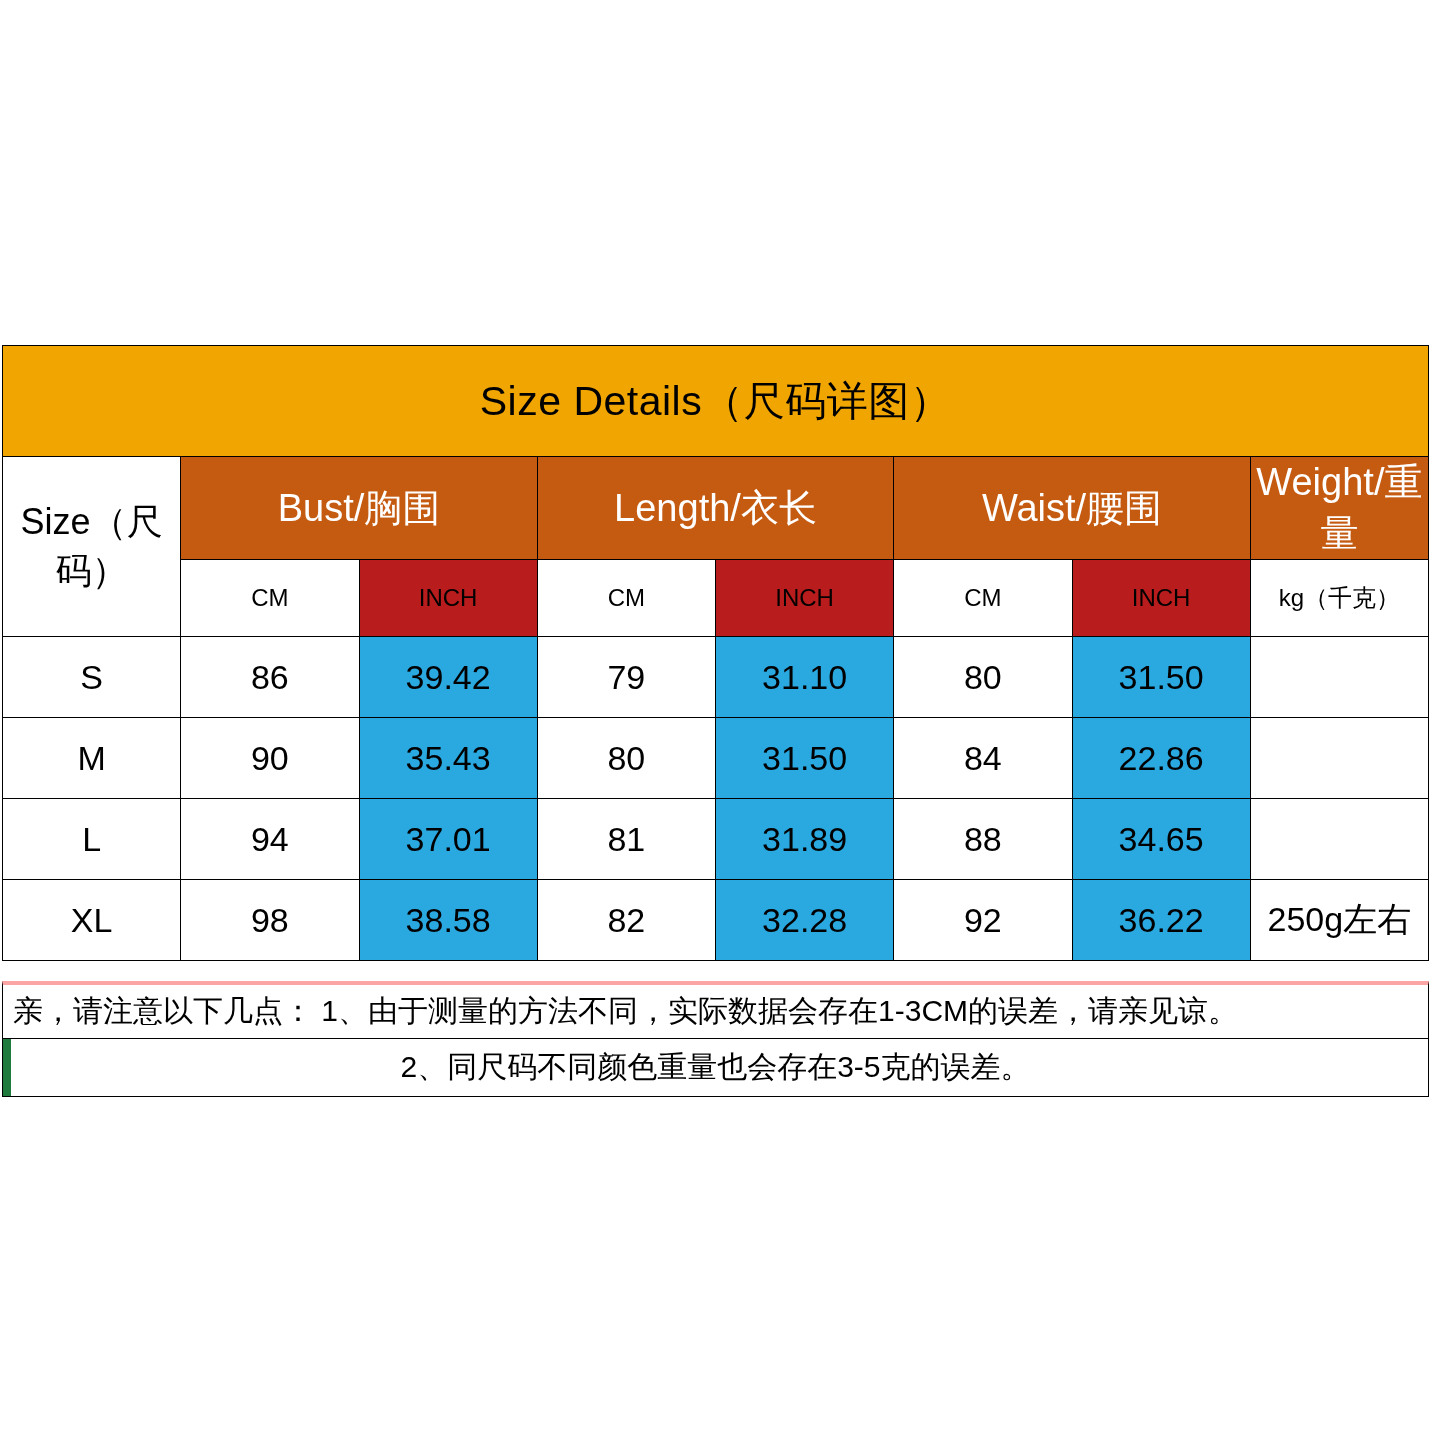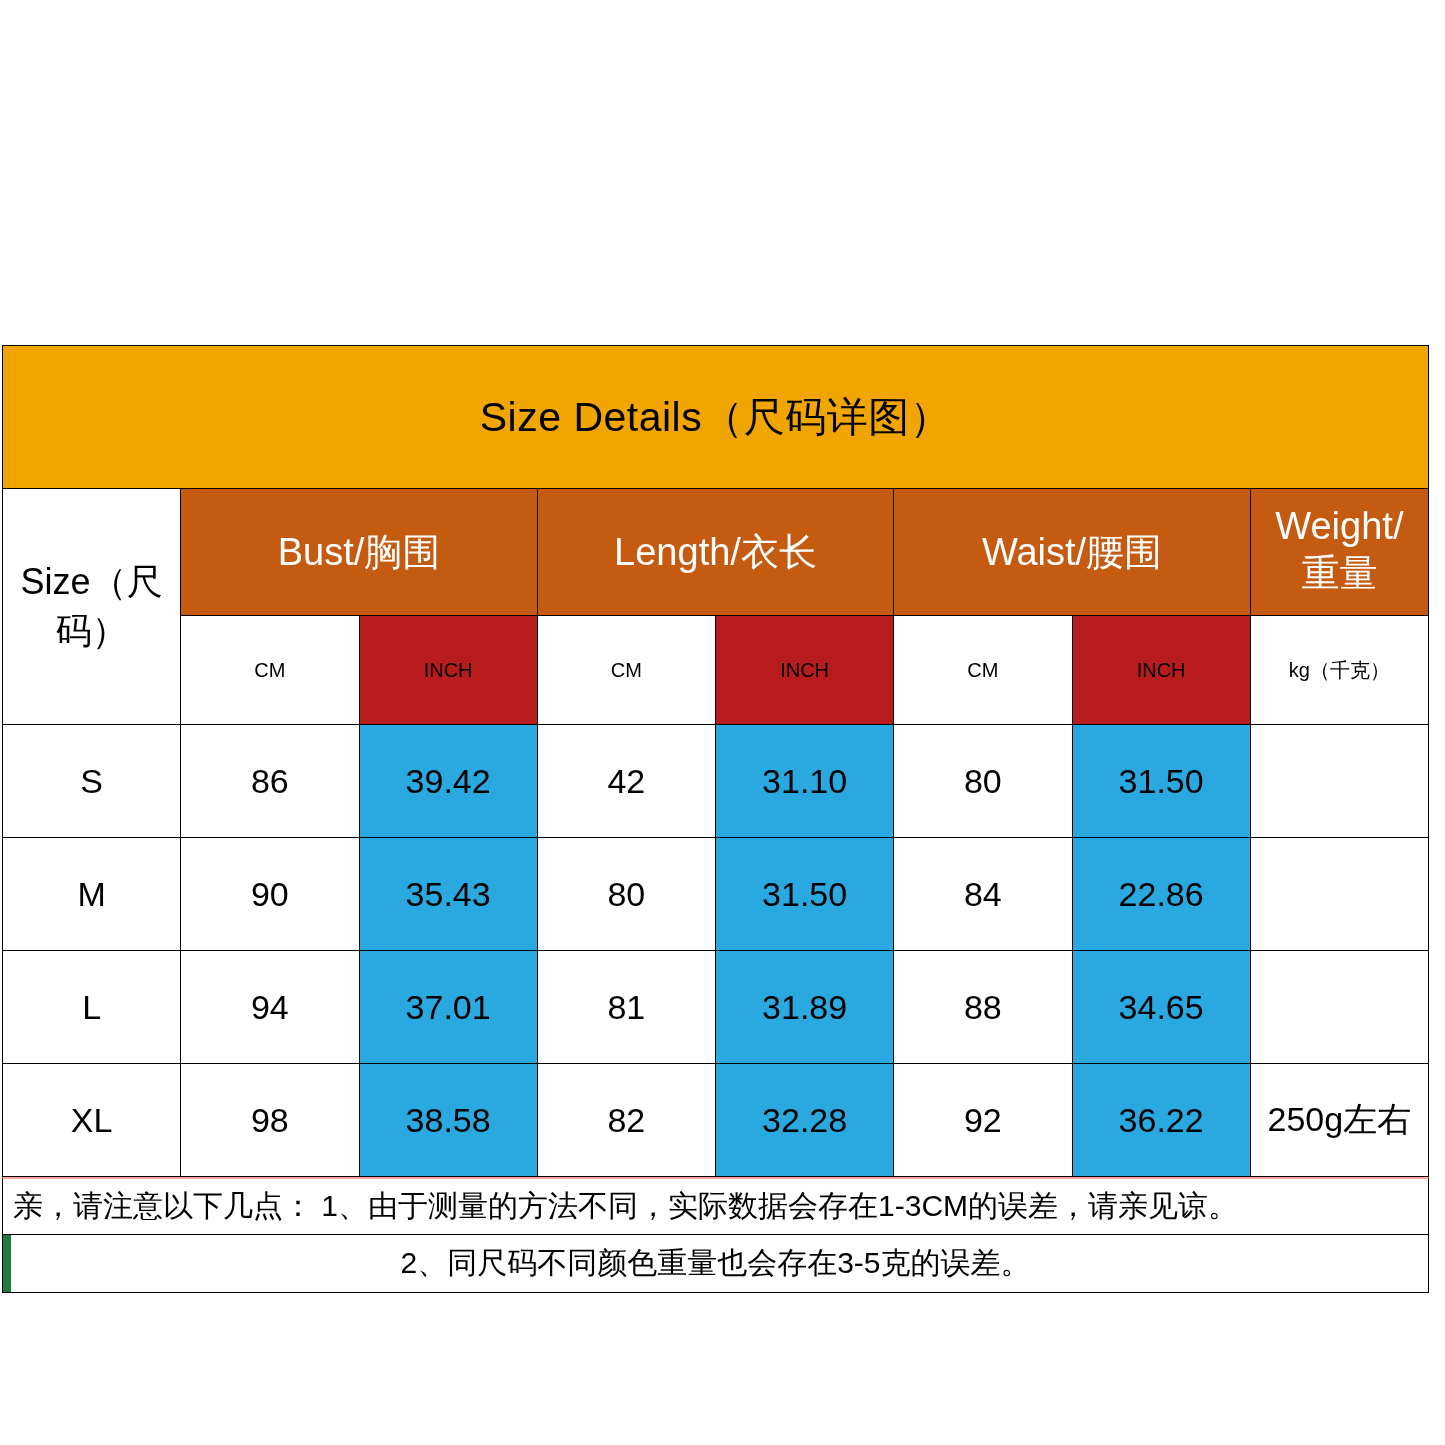--- a/index.html
+++ b/index.html
@@ -25,21 +25,21 @@
     border-collapse: collapse;
     width: 1427px;
     margin-left: 2px;
     table-layout: fixed;
   }
   table.size-table td, table.size-table th {
     border: 1px solid #000000;
     text-align: center;
     vertical-align: middle;
     font-weight: normal;
-    padding: 16px;
+    padding: 0;
   }
   .title-cell {
     background: #f0a500;
     height: 110px;
     font-size: 41px;
     font-weight: bold;
     letter-spacing: 0.5px;
   }
   .size-header-cell {
     width: 270px;
@@ -47,21 +47,21 @@
     font-weight: bold;
     height: 150px;
   }
   .group-head {
     background: #c55a11;
     color: #ffffff;
     font-size: 38px;
     height: 74px;
   }
   .unit-cell {
-    font-size: 20px;
+    font-size: 24px;
     height: 76px;
     background: #ffffff;
   }
   .unit-cell.inch {
     background: #b91c1c;
   }
   .data-cell {
     font-size: 34px;
     height: 80px;
     background: #ffffff;
@@ -86,23 +86,24 @@
     border-top: none;
     height: 58px;
     display: flex;
     align-items: center;
     font-size: 30px;
     background: #ffffff;
     box-sizing: border-box;
     position: relative;
   }
   .note-row.first {
-    border-top: 2px solid #fca5a5;
+    border-top: 4px solid #fca5a5;
     justify-content: flex-start;
     padding-left: 10px;
+    margin-top: 20px;
   }
   .note-row.center {
     justify-content: center;
   }
   .note-row .marker {
     position: absolute;
     left: 0;
     top: 0;
     width: 8px;
     height: 100%;
@@ -136,21 +137,21 @@
       <td class="unit-cell inch">INCH</td>
       <td class="unit-cell">CM</td>
       <td class="unit-cell inch">INCH</td>
       <td class="unit-cell">kg（千克）</td>
     </tr>
 
     <tr>
       <td class="data-cell size-label-cell">S</td>
       <td class="data-cell">86</td>
       <td class="data-cell inch">39.42</td>
-      <td class="data-cell">42</td>
+      <td class="data-cell">79</td>
       <td class="data-cell inch">31.10</td>
       <td class="data-cell">80</td>
       <td class="data-cell inch">31.50</td>
       <td class="data-cell weight-cell"></td>
     </tr>
 
     <tr>
       <td class="data-cell size-label-cell">M</td>
       <td class="data-cell">90</td>
       <td class="data-cell inch">35.43</td>

